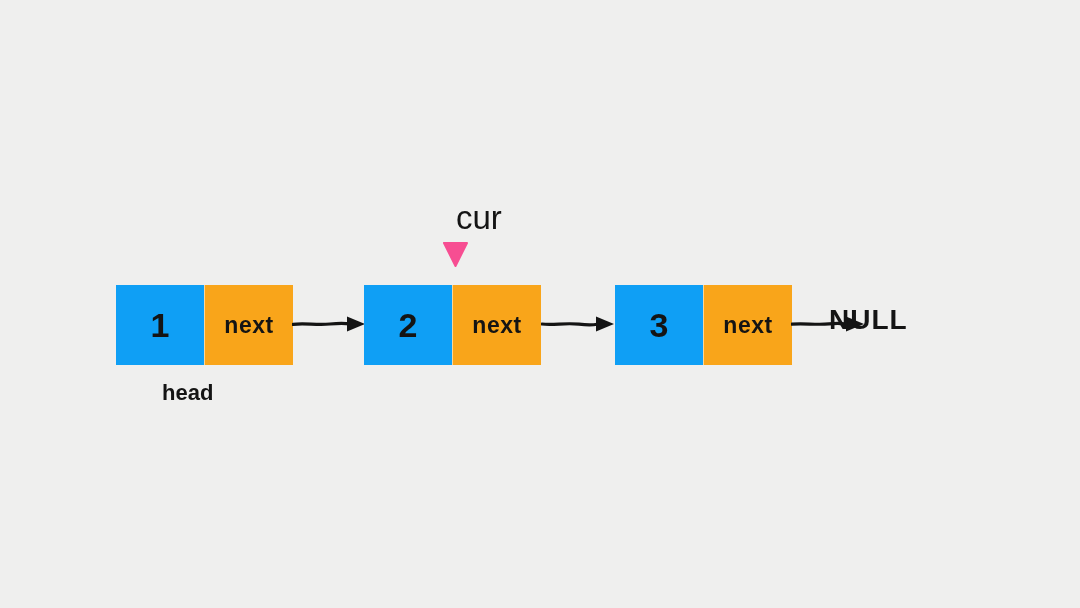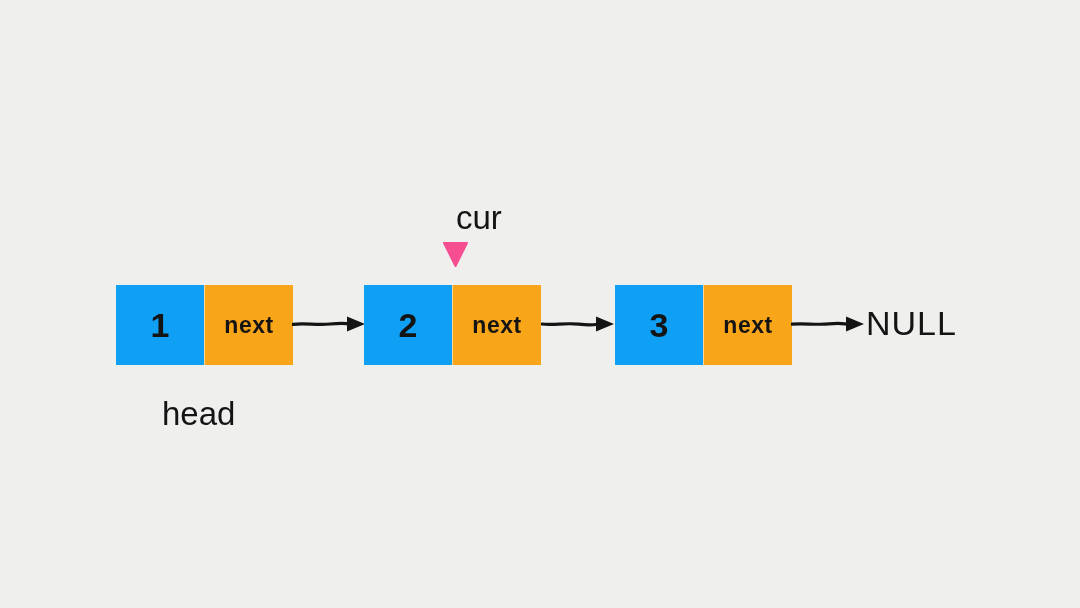--- a/index.html
+++ b/index.html
@@ -65,36 +65,36 @@
   }
   .arrow polygon {
     fill: var(--arrow, #141414);
   }
   .label {
     position: absolute;
     white-space: nowrap;
   }
   .label-head {
     left: 162px;
-    top: 395px;
-    font-size: 33px;
-    font-weight: 400;
+    top: 380px;
+    font-size: 22px;
+    font-weight: 700;
   }
   .label-cur {
     left: 429px;
     top: 199px;
     font-size: 33px;
     font-weight: 500;
     margin-left: 27px;
   }
   .label-null {
-    left: 866px;
+    left: 829px;
     top: 304px;
-    font-size: 34px;
-    font-weight: 400;
+    font-size: 28px;
+    font-weight: 700;
     letter-spacing: 1px;
   }
   .cur-marker {
     position: absolute;
     left: 442px;
     top: 241px;
     width: 27px;
     height: 27px;
   }
   .cur-marker polygon {

